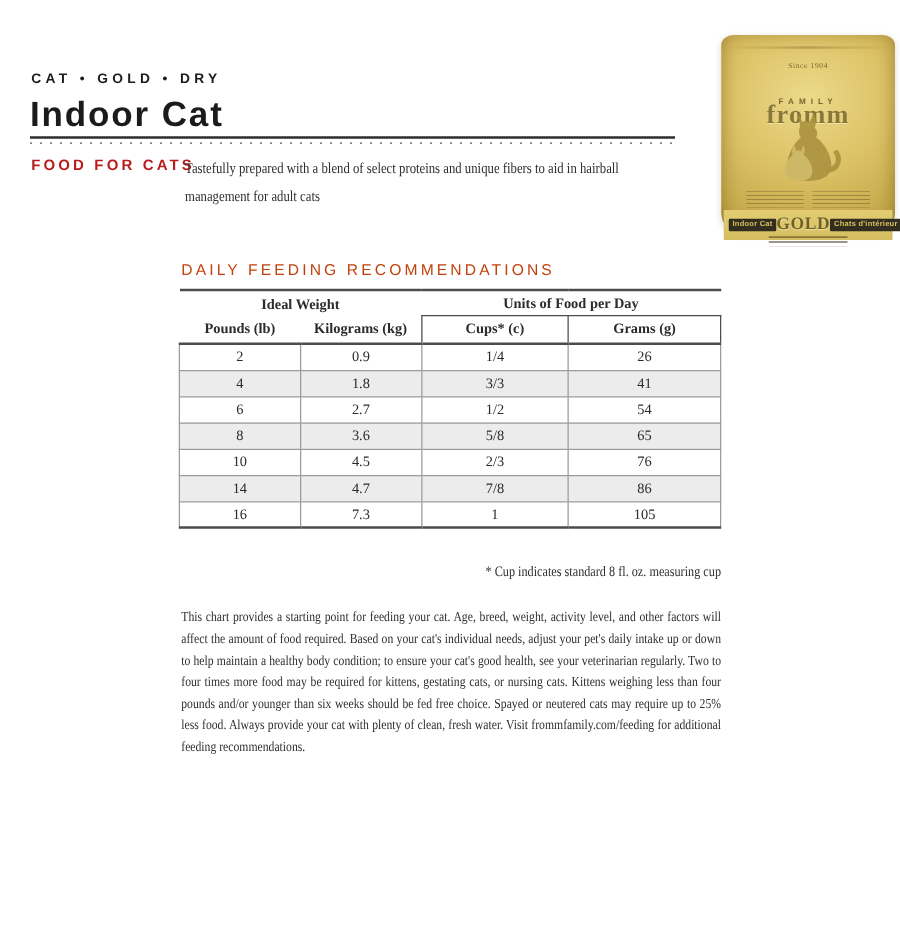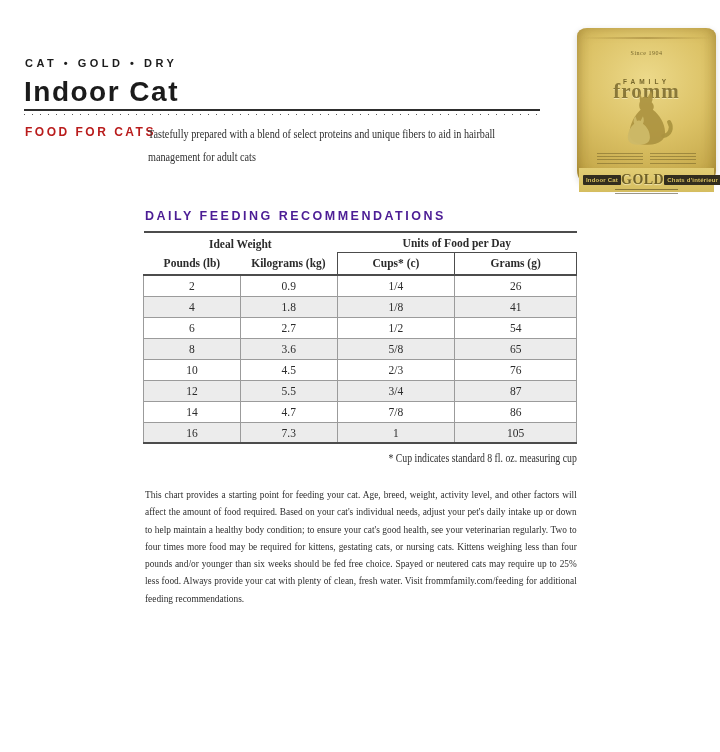--- a/index.html
+++ b/index.html
@@ -98,22 +98,22 @@
   }
   .bag-bottomtext {
     position: absolute; left: 38px; right: 38px; top: 161px; height: 8px;
     background-image: repeating-linear-gradient(180deg, rgba(60,50,20,.6) 0 1.5px, transparent 1.5px 4px);
     opacity: .85;
   }
 
   
   .feeding-heading {
     position: absolute; left: 145px; top: 209px;
-    font-size: 12.5px; font-weight: 700; letter-spacing: 2.5px;
-    color: #4c1d95;
+    font-size: 12.5px; font-weight: 400; letter-spacing: 2.5px;
+    color: #c2410c;
     text-align: right;
   }
   table.feeding {
     position: absolute; left: 143px; top: 231px; width: 434px;
     border-collapse: collapse;
     font-family: "Liberation Serif", serif; font-size: 11.5px; color: #2b2b2b;
   }
   table.feeding th, table.feeding td { text-align: center; }
   table.feeding thead tr.group th {
     border-top: 2px solid var(--table-border-dark, #4c4c4c);
@@ -198,21 +198,21 @@
     <tbody>
         <tr>
           <td>2</td>
           <td>0.9</td>
           <td>1/4</td>
           <td>26</td>
         </tr>
         <tr>
           <td>4</td>
           <td>1.8</td>
-          <td>1/8</td>
+          <td>3/3</td>
           <td>41</td>
         </tr>
         <tr>
           <td>6</td>
           <td>2.7</td>
           <td>1/2</td>
           <td>54</td>
         </tr>
         <tr>
           <td>8</td>
@@ -220,26 +220,20 @@
           <td>5/8</td>
           <td>65</td>
         </tr>
         <tr>
           <td>10</td>
           <td>4.5</td>
           <td>2/3</td>
           <td>76</td>
         </tr>
         <tr>
-          <td>12</td>
-          <td>5.5</td>
-          <td>3/4</td>
-          <td>87</td>
-        </tr>
-        <tr>
           <td>14</td>
           <td>4.7</td>
           <td>7/8</td>
           <td>86</td>
         </tr>
         <tr>
           <td>16</td>
           <td>7.3</td>
           <td>1</td>
           <td>105</td>

